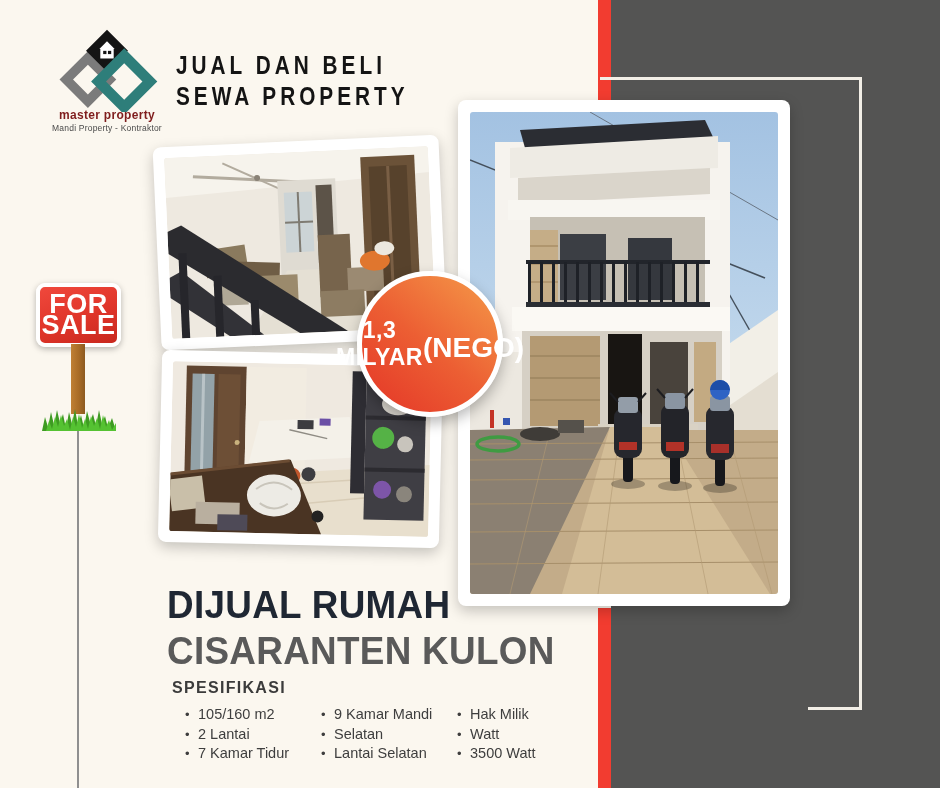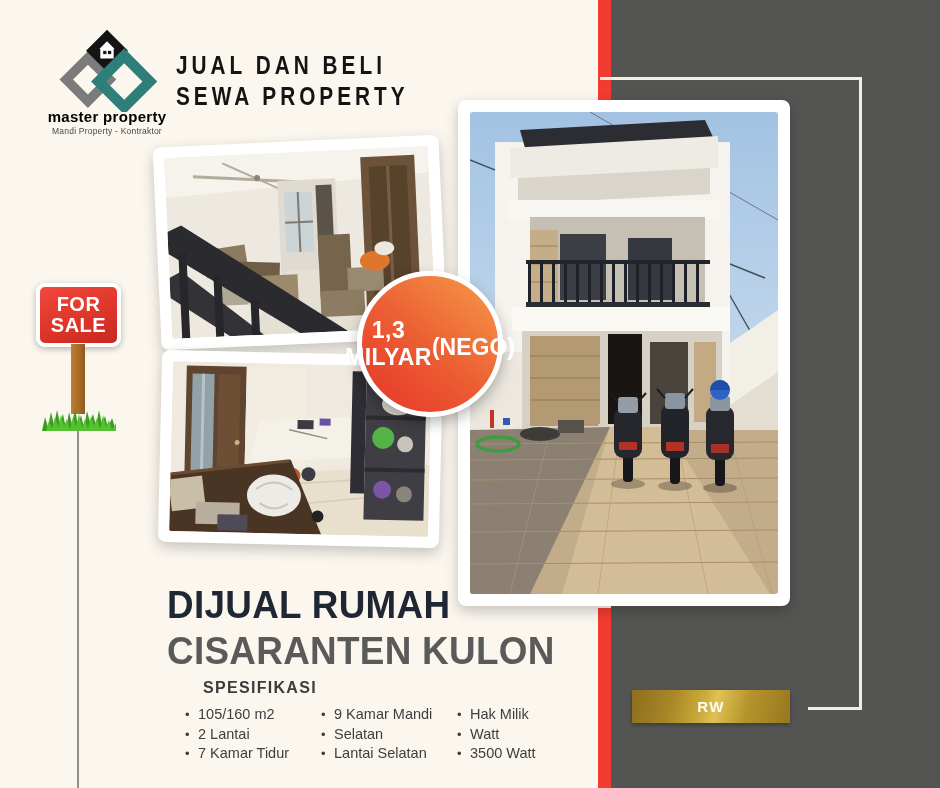--- a/index.html
+++ b/index.html
@@ -22,21 +22,21 @@
     position:absolute;left:632px;top:690px;width:158px;height:33px;z-index:3;
     background:linear-gradient(103deg,#8c6e1e 0%,#a88726 25%,#cdab3a 45%,#e0c253 53%,#b6942c 72%,#97771f 100%);
     display:flex;align-items:center;justify-content:center;
     color:#fdfcf8;font-weight:bold;font-size:15px;letter-spacing:1.5px;
     box-shadow:0 2px 4px rgba(0,0,0,.3);
   }
 
   
   .logo-block{position:absolute;left:32px;top:26px;width:150px;text-align:center;z-index:5;}
   .logo-block svg{display:block;margin:0 auto;}
-  .logo-name{font-size:15px;font-weight:bold;color:#000000;letter-spacing:.3px;margin-top:-4px;}
+  .logo-name{font-size:12px;font-weight:bold;color:#7f1d1d;letter-spacing:.3px;margin-top:-4px;}
   .logo-tagline{font-size:8.5px;color:#4a4a4a;margin-top:1px;letter-spacing:.2px;}
   .heading{position:absolute;left:176px;top:50px;z-index:5;color:#141414;}
   .heading div{
     font-size:26px;line-height:31px;font-weight:bold;letter-spacing:5px;
     transform:scaleX(.8);transform-origin:left;white-space:nowrap;
   }
 
   
   .photo{position:absolute;background:#ffffff;border-radius:8px;z-index:4;
     box-shadow:0 5px 14px rgba(0,0,0,.22);}
@@ -45,68 +45,65 @@
   .photo-2{left:160px;top:353px;width:281px;height:192px;padding:11px;transform:rotate(1.3deg);}
   .photo-main{left:458px;top:100px;width:332px;height:506px;padding:12px;}
 
   
   .sign-board{
     position:absolute;left:36px;top:283px;width:85px;height:64px;z-index:5;
     background:linear-gradient(160deg,#f0483c 0%,#df352a 55%,#c8281e 100%);
     border:4px solid #ffffff;border-radius:9px;
     box-shadow:0 2px 6px rgba(0,0,0,.28);
     display:flex;flex-direction:column;align-items:center;justify-content:center;
-    color:#ffffff;font-weight:bold;font-size:20px;line-height:21px;letter-spacing:.5px;
+    color:#ffffff;font-weight:bold;font-size:27px;line-height:21px;letter-spacing:.5px;
   }
   .sign-post{position:absolute;left:71px;top:344px;width:14px;height:70px;z-index:5;
     background:linear-gradient(90deg,#c08034 0%,#a96c27 55%,#8d5a20 100%);}
   .sign-grass{position:absolute;left:42px;top:405px;z-index:6;}
   .sign-line{position:absolute;left:77px;top:429px;width:2px;height:359px;background:#8f8f8f;z-index:4;}
 
   
   .price-badge{
     position:absolute;left:357px;top:271px;width:146px;height:146px;z-index:6;
     border-radius:50%;border:5px solid #ffffff;
     background:linear-gradient(40deg,#e43527 0%,#ec5e33 48%,#f59b49 100%);
     box-shadow:0 6px 14px rgba(0,0,0,.28);
     display:flex;flex-direction:row;align-items:center;justify-content:center;
     color:#ffffff;text-align:center;
   }
   .price-line1{font-size:23px;font-weight:bold;letter-spacing:.5px;}
-  .price-line2{font-size:23px;font-weight:bold;margin-top:7px;}
+  .price-line2{font-size:28px;font-weight:bold;margin-top:7px;}
 
   
   .title-1{position:absolute;left:167px;top:584px;z-index:5;color:#1f2733;
     font-size:38px;font-weight:bold;letter-spacing:.3px;white-space:nowrap;
     transform:scaleX(.97);transform-origin:left;}
   .title-2{position:absolute;left:167px;top:630px;z-index:5;color:#5a5a5a;
     font-size:38px;font-weight:bold;letter-spacing:.3px;white-space:nowrap;
     transform:scaleX(.97);transform-origin:left;}
   .spec-heading{position:absolute;left:172px;top:679px;z-index:5;color:#3b3b3b;
-    font-size:16px;font-weight:bold;letter-spacing:1.3px;margin-left:31px;}
+    font-size:16px;font-weight:bold;letter-spacing:1.3px;}
   .spec-grid{position:absolute;left:185px;top:705px;z-index:5;display:flex;}
   .spec-col{display:flex;flex-direction:column;}
   .spec-col-1{width:136px;} .spec-col-2{width:136px;} .spec-col-3{width:130px;}
   .spec-item{display:flex;align-items:baseline;font-size:14.5px;line-height:18.5px;color:#3e3e3e;}
   .spec-item .dot{width:13px;flex:0 0 13px;color:#3e3e3e;font-size:13px;}
 </style>
 </head>
 <body>
 
 <div id="canvas">
 
   <div class="side-panel"></div>
   <div class="accent accent-top"></div>
   <div class="accent accent-bottom"></div>
   <div class="wline wline-top"></div>
   <div class="wline wline-v"></div>
   <div class="wline wline-bottom"></div>
-  <div class="rw-badge">
-    <span>RW</span>
-  </div>
 
   <div class="logo-block">
     <svg width="124" height="86" viewBox="0 0 124 90">
       <rect x="-16" y="-16" width="32" height="32" fill="none" stroke="#7b7b7b" stroke-width="10" transform="translate(42,56) rotate(45)"></rect>
       <polygon points="62,4 84,26 62,48 40,26" fill="#141414"></polygon>
       <polygon points="54,24 62,16 70,24" fill="#ffffff"></polygon>
       <rect x="55" y="24" width="14" height="10" fill="#ffffff"></rect>
       <rect x="58" y="26" width="3.4" height="3.4" fill="#141414"></rect>
       <rect x="63" y="26" width="3.4" height="3.4" fill="#141414"></rect>
       <rect x="-19" y="-19" width="38" height="38" fill="none" stroke="#2e7e7a" stroke-width="11" transform="translate(80,58) rotate(45)"></rect>

